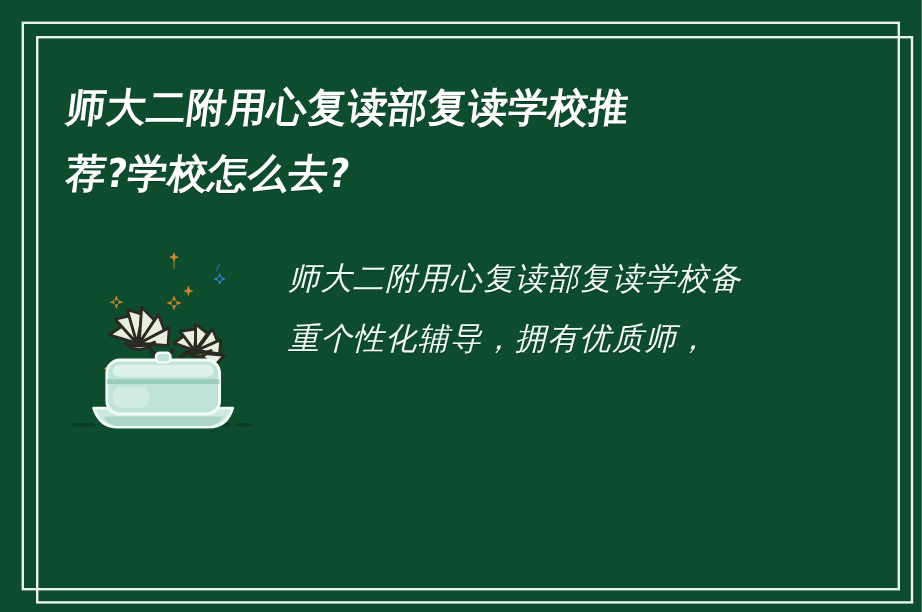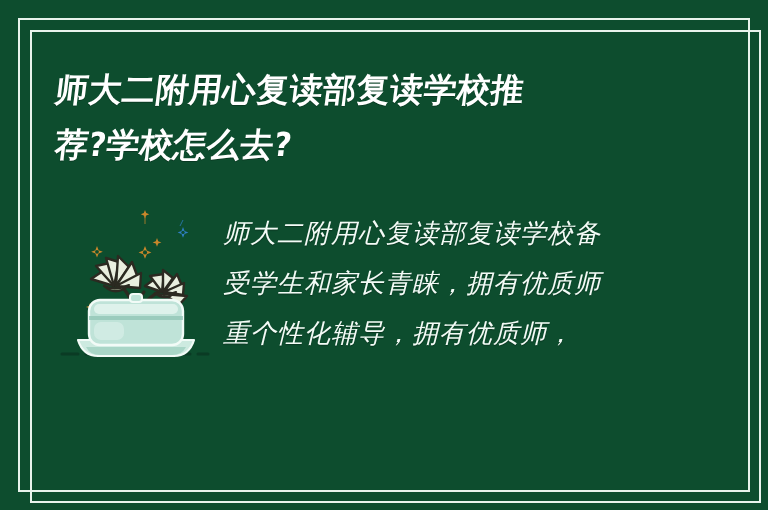--- a/index.html
+++ b/index.html
@@ -60,21 +60,21 @@
     line-height: 55px;
     transform: skewX(-7deg);
     transform-origin: left bottom;
     white-space: nowrap;
     text-shadow: 0 1px 0 rgba(0,0,0,0.25);
   }
 
   
   #body-block {
     position: absolute;
-    left: 223px;
+    left: 240px;
     top: 208px;
     width: 420px;
   }
   .body-line {
     color: #f3fbf6;
     font-family: "DejaVu Serif", "Liberation Serif", serif;
     font-style: italic;
     font-size: 26px;
     line-height: 50px;
     letter-spacing: 1px;
@@ -181,17 +181,16 @@
         <rect x="33" y="126" width="94" height="4" fill="#8fc4b4" opacity="0.75"></rect>
         <rect x="38" y="132" width="30" height="18" rx="7" ry="7" fill="#dff2ec" opacity="0.55"></rect>
         <rect x="74" y="104" width="12" height="8" rx="3" ry="3" fill="#bfe3d8" stroke="#f2fbf7" stroke-width="2"></rect>
       </g>
 
     </svg>
   </div>
 
   <div id="body-block">
     <div class="body-line">师大二附用心复读部复读学校备</div>
-    <div class="body-line">受学生和家长青睐，拥有优质师</div>
     <div class="body-line">重个性化辅导，拥有优质师，</div>
   </div>
 
 </div>
 
 </body></html>

